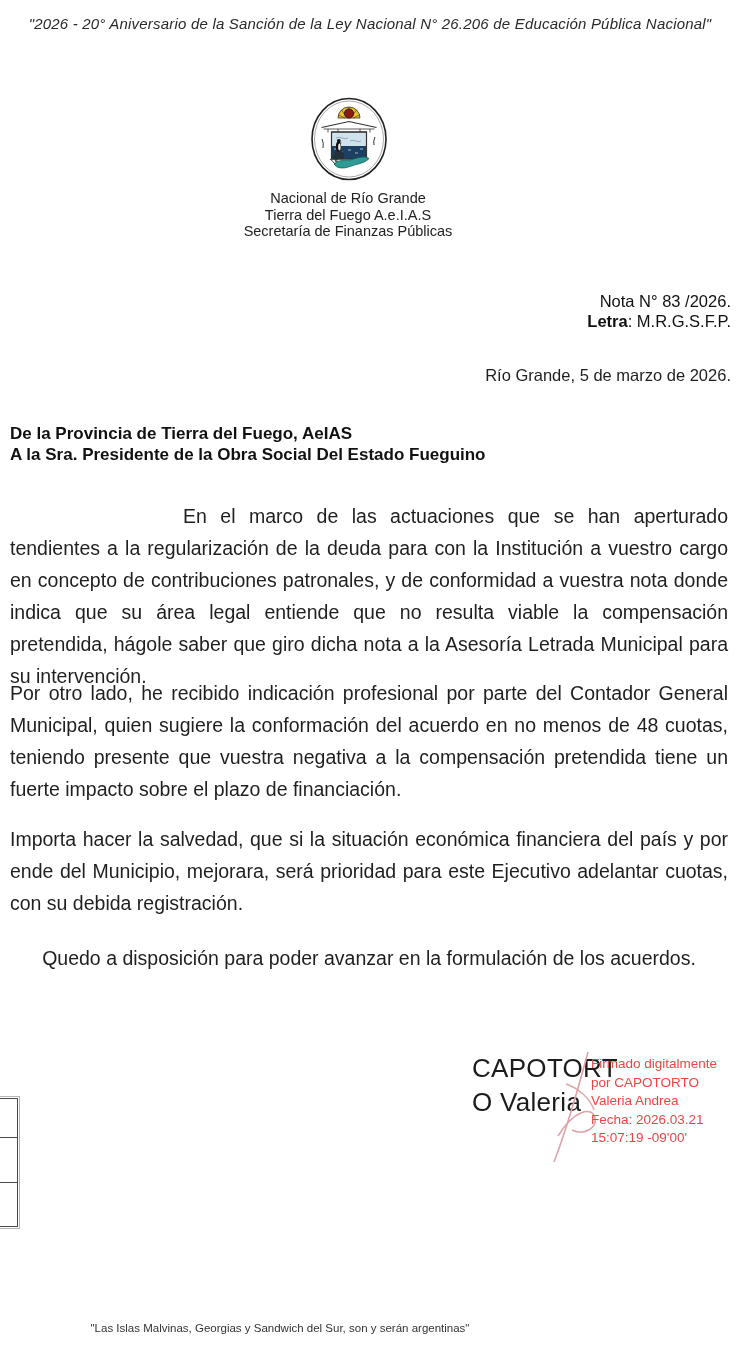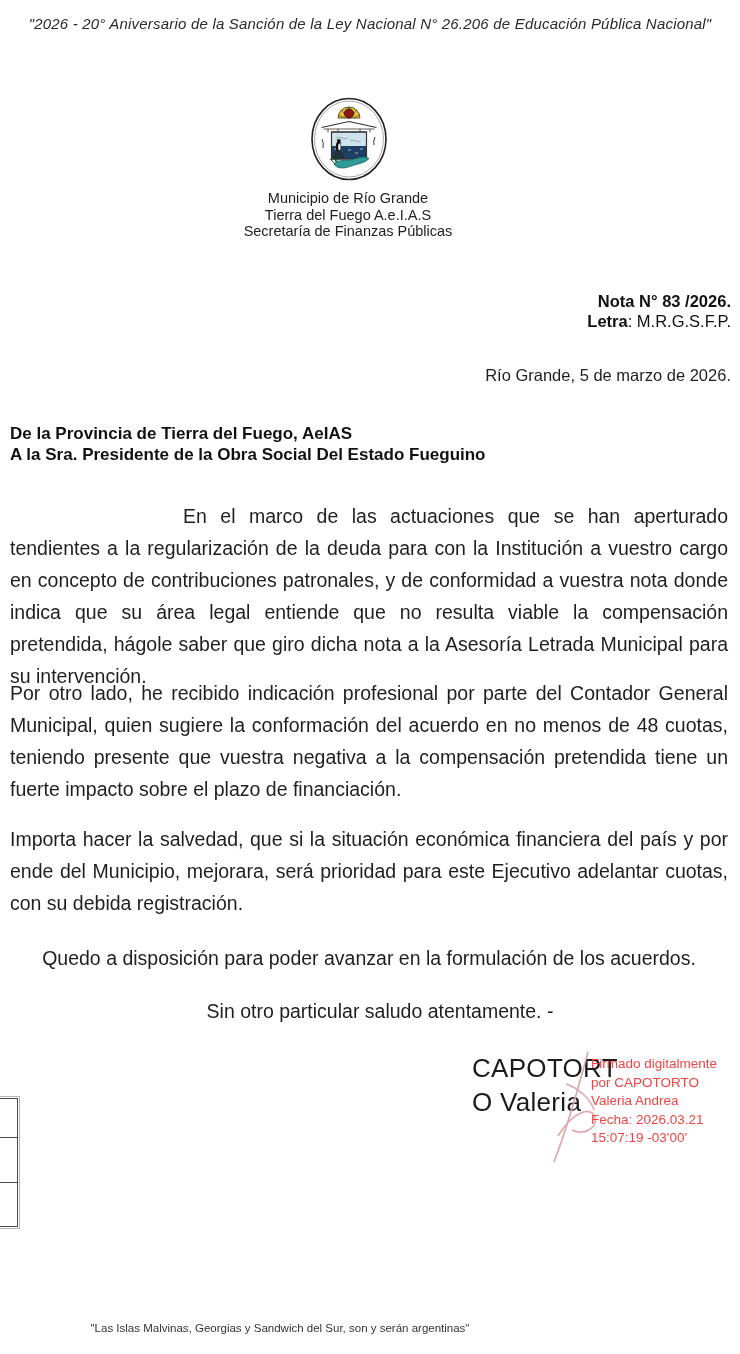--- a/index.html
+++ b/index.html
@@ -18,21 +18,21 @@
   }
   .seal-wrap{position:absolute;left:310px;top:97px;width:78px;height:84px;}
   .org-block{
     position:absolute;left:178px;top:190px;width:340px;
     text-align:center;font-size:14.5px;line-height:16.5px;color:#222;
   }
   .ref-block{
     position:absolute;right:9px;top:292px;text-align:right;
     font-size:16.5px;line-height:19.5px;color:#111;
   }
-  .ref-nota{font-weight:bold;text-align:right;}
+  .ref-nota{font-weight:normal;text-align:right;}
   .ref-letra b{font-weight:bold;}
   .dateline{
     position:absolute;right:9px;top:366px;font-size:16.5px;color:#1f1f1f;
   }
   .addressee{
     position:absolute;left:10px;top:423px;
     font-weight:bold;font-size:17px;line-height:21px;color:#111;
   }
   .para{
     position:absolute;left:10px;width:718px;
@@ -100,21 +100,21 @@
       <rect x="21.5" y="35" width="35" height="27" fill="none" stroke="#333" stroke-width="1.1"></rect>
 
       <path d="M24 67 q4 -4 9 -3.5 q5 .5 9 -1 q6 -2 11 -2.5 q4 -.5 6 1.5 q-3 3.5 -9 5 q-5 1.2 -10 3 q-5 1.8 -9 1.5 q-5 -.3 -7 -4 Z" fill="#2e9b94" stroke="#16635e" stroke-width="0.8"></path>
       <path d="M22 58 q3 3 4 7 M25 57 q2 4 2 8 M20 62 q3 2 5 5" fill="none" stroke="#1b3a2a" stroke-width="1"></path>
 
       <path d="M12 42 q2 4 1 9 M65 40 q-2 4 -1 8" fill="none" stroke="#222" stroke-width="0.9"></path>
     </svg>
   </div>
 
   <div class="org-block">
-    <div>Municipio de Río Grande</div>
+    <div>Nacional de Río Grande</div>
     <div>Tierra del Fuego A.e.I.A.S</div>
     <div>Secretaría de Finanzas Públicas</div>
   </div>
 
   <div class="ref-block">
     <div class="ref-nota">Nota N° 83 /2026.</div>
     <div class="ref-letra"><b>Letra</b><span>: M.R.G.S.F.P.</span></div>
   </div>
 
   <div class="dateline">Río Grande, 5 de marzo de 2026.</div>
@@ -122,41 +122,40 @@
   <div class="addressee">
     <div>De la Provincia de Tierra del Fuego, AeIAS</div>
     <div>A la Sra. Presidente de la Obra Social Del Estado Fueguino</div>
   </div>
 
   <div class="para p1">En el marco de las actuaciones que se han aperturado tendientes a la regularización de la deuda para con la Institución a vuestro cargo en concepto de contribuciones patronales, y de conformidad a vuestra nota donde indica que su área legal entiende que no resulta viable la compensación pretendida, hágole saber que giro dicha nota a la Asesoría Letrada Municipal para su intervención.</div>
   <div class="para p2">Por otro lado, he recibido indicación profesional por parte del Contador General Municipal, quien sugiere la conformación del acuerdo en no menos de 48 cuotas, teniendo presente que vuestra negativa a la compensación pretendida tiene un fuerte impacto sobre el plazo de financiación.</div>
   <div class="para p3">Importa hacer la salvedad, que si la situación económica financiera del país y por ende del Municipio, mejorara, será prioridad para este Ejecutivo adelantar cuotas, con su debida registración.</div>
   <div class="para p4">Quedo a disposición para poder avanzar en la formulación de los acuerdos.</div>
 
-  <div class="closing">Sin otro particular saludo atentamente. -</div>
 
   <div class="sig-name">
     <div>CAPOTORT</div>
     <div>O Valeria</div>
   </div>
 
   <div class="sig-flourish">
     <svg width="70" height="118" viewBox="0 0 70 118" xmlns="http://www.w3.org/2000/svg">
       <path d="M40 4 C33 30 20 78 6 114" fill="none" stroke="#dfa3a8" stroke-width="1.6"></path>
       <path d="M10 88 C26 62 44 58 47 70 C49 80 36 88 24 82" fill="none" stroke="#dfa3a8" stroke-width="1.6"></path>
       <path d="M18 36 C30 40 42 50 46 62" fill="none" stroke="#dfa3a8" stroke-width="1.4"></path>
     </svg>
   </div>
 
   <div class="sig-details">
     <div>Firmado digitalmente</div>
     <div>por CAPOTORTO</div>
     <div>Valeria Andrea</div>
     <div>Fecha: 2026.03.21</div>
-    <div>15:07:19 -03'00'</div>
+    <div>15:07:19 -09'00'</div>
   </div>
 
   <div class="left-table">
     <div class="cell cell-a"></div>
     <div class="cell cell-b"></div>
     <div class="cell cell-c"></div>
   </div>
 
   <div class="footer-quote">"Las Islas Malvinas, Georgias y Sandwich del Sur, son y serán argentinas"</div>
 

